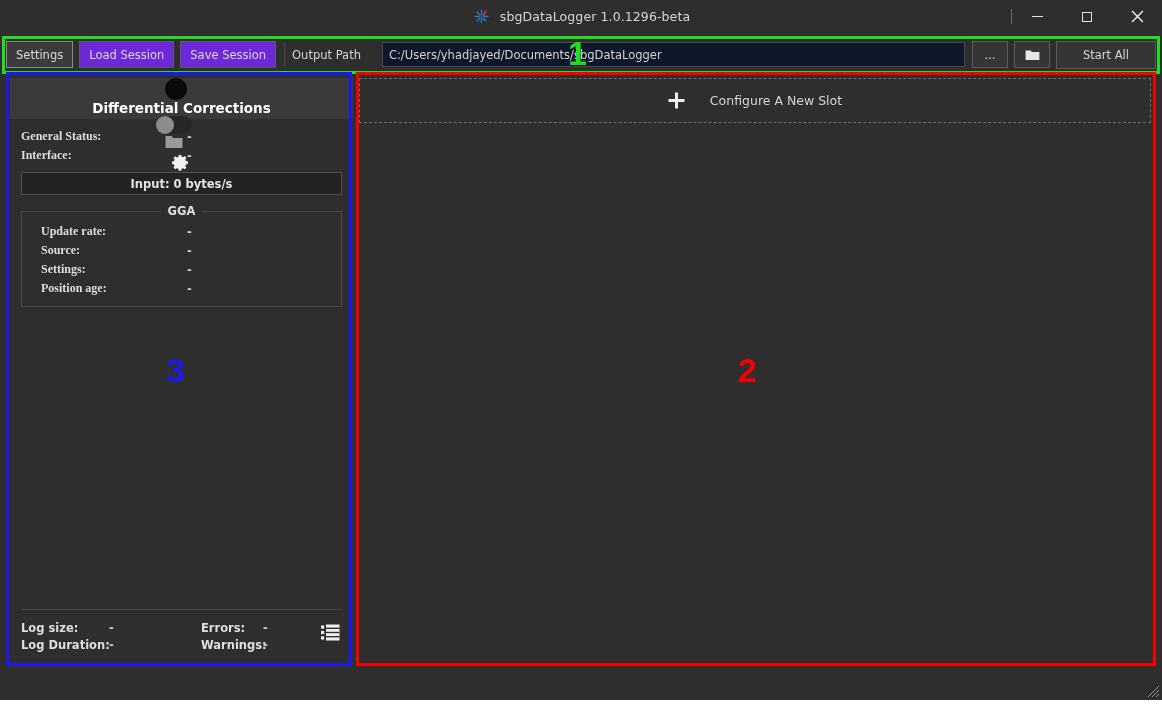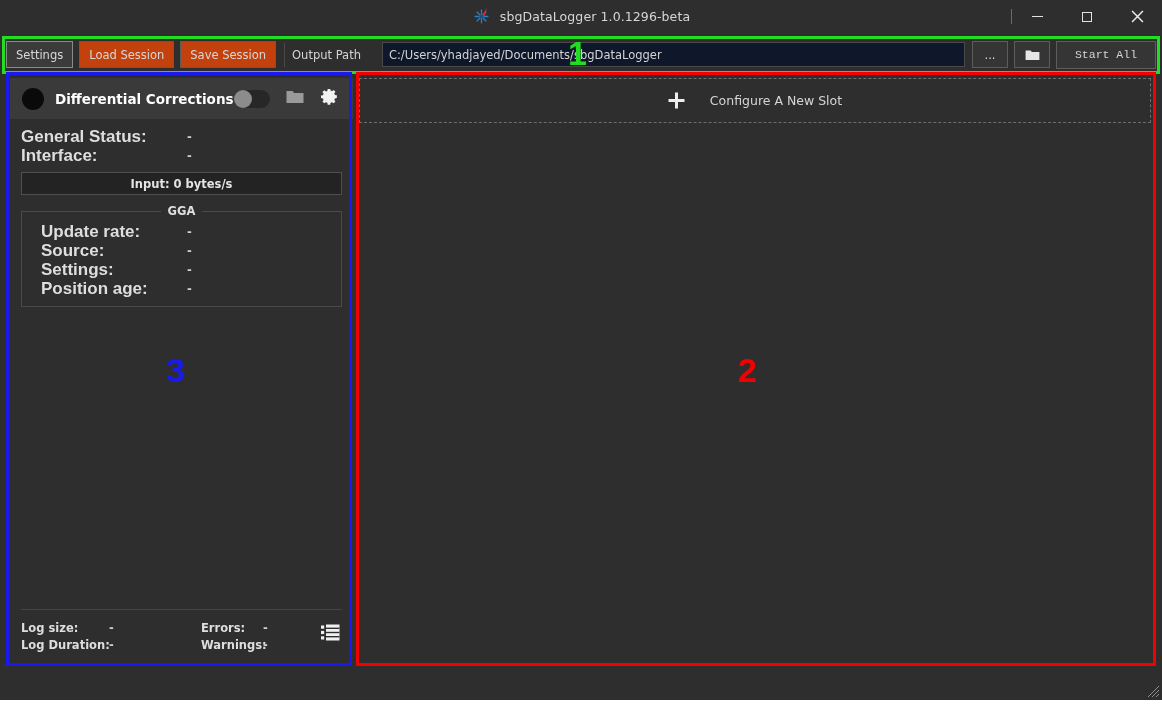--- a/index.html
+++ b/index.html
@@ -55,21 +55,21 @@
     position: absolute; left: 0; top: 36px;
     width: 1162px; height: 37px;
     background: #2e2e2e;
     display: flex; align-items: center;
     padding: 0 6px;
     gap: 0;
   }
   .tb-btn {
     height: 27px;
     border: 1px solid #5c5c5c;
-    background: #c2410c;
+    background: #6d28d9;
     color: #d8d8d8;
     font-size: 11.5px;
     font-family: "DejaVu Sans", sans-serif;
     display: flex; align-items: center; justify-content: center;
     padding: 0 9px;
     margin-right: 6px;
     cursor: default;
     white-space: nowrap;
   }
   .tb-btn.active { border-color: #8a8a8a; background: #3b3b3b; }
@@ -92,35 +92,35 @@
     border: 1px solid #5c5c5c; background: #353535;
     display: flex; align-items: center; justify-content: center;
     margin-right: 6px; cursor: default; color: #d8d8d8; font-size: 11.5px;
   }
   .tb-start {
     width: 100px; height: 28px;
     border: 1px solid #5c5c5c; background: #353535;
     color: #d4d4d4; font-size: 11.5px;
     display: flex; align-items: center; justify-content: center;
     cursor: default;
-    font-family: Liberation Mono, monospace;
   }
   .folder-glyph { width: 15px; height: 12px; display:block; }
 
   
   .left-panel {
     position: absolute; left: 10px; top: 78px;
     width: 343px; height: 583px;
     background: #2e2e2e;
     display: flex; flex-direction: column;
   }
   .lp-header {
     height: 41px; background: #3a3a3a;
     display: flex; align-items: center; padding: 0 12px;
     gap: 0;
+    flex-direction: column;
   }
   .led {
     width: 22px; height: 22px; border-radius: 50%;
     background: #0a0a0a; flex: 0 0 auto; margin-right: 11px;
   }
   .lp-title {
     font-size: 13.5px; font-weight: bold; color: #ffffff;
     font-family: "DejaVu Sans", sans-serif;
     flex: 1 1 auto; white-space: nowrap;
   }
@@ -134,22 +134,22 @@
     width: 18px; height: 18px; border-radius: 50%;
     background: #8c8c8c;
   }
   .hdr-icon { flex: 0 0 auto; margin-right: 16px; cursor: default; display:block; }
   .hdr-icon.gear { margin-right: 2px; }
 
   .lp-body { flex: 1 1 auto; position: relative; padding: 8px 11px 0 11px; }
 
   .kv-row { display: flex; align-items: center; height: 19px; }
   .kv-key {
-    width: 166px; font-size: 17px; font-weight: bold; color: #dedede;
-    font-family: Liberation Sans, sans-serif;
+    width: 166px; font-size: 12px; font-weight: bold; color: #dedede;
+    font-family: Liberation Serif, serif;
   }
   .kv-val { font-size: 11.5px; color: #cfcfcf; font-weight: bold; }
 
   .rate-bar {
     height: 23px; margin-top: 7px;
     background: #232323; border: 1px solid #4f4f4f;
     display: flex; align-items: center; justify-content: center;
     font-size: 11.5px; font-weight: bold; color: #e4e4e4;
     font-family: "DejaVu Sans", sans-serif;
   }

